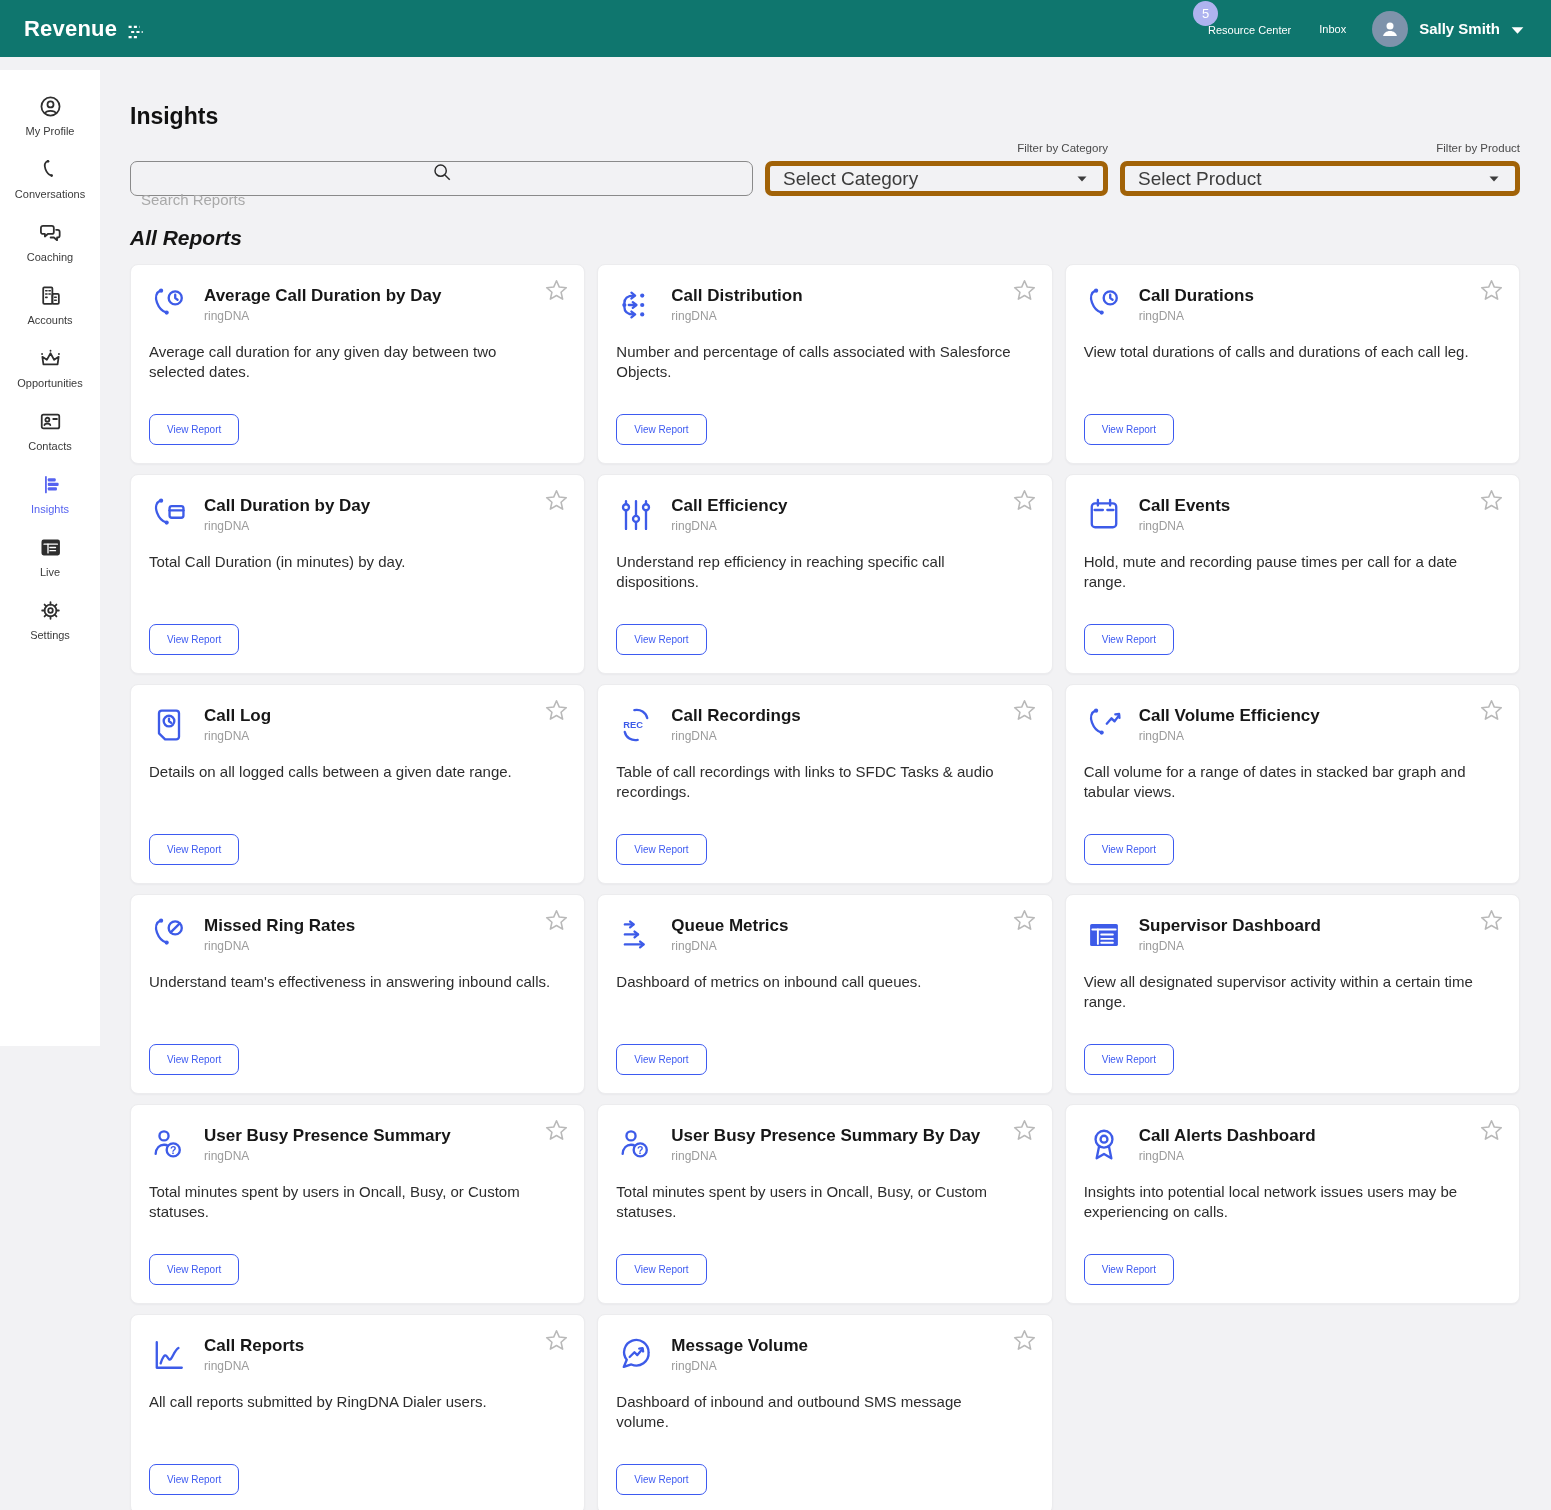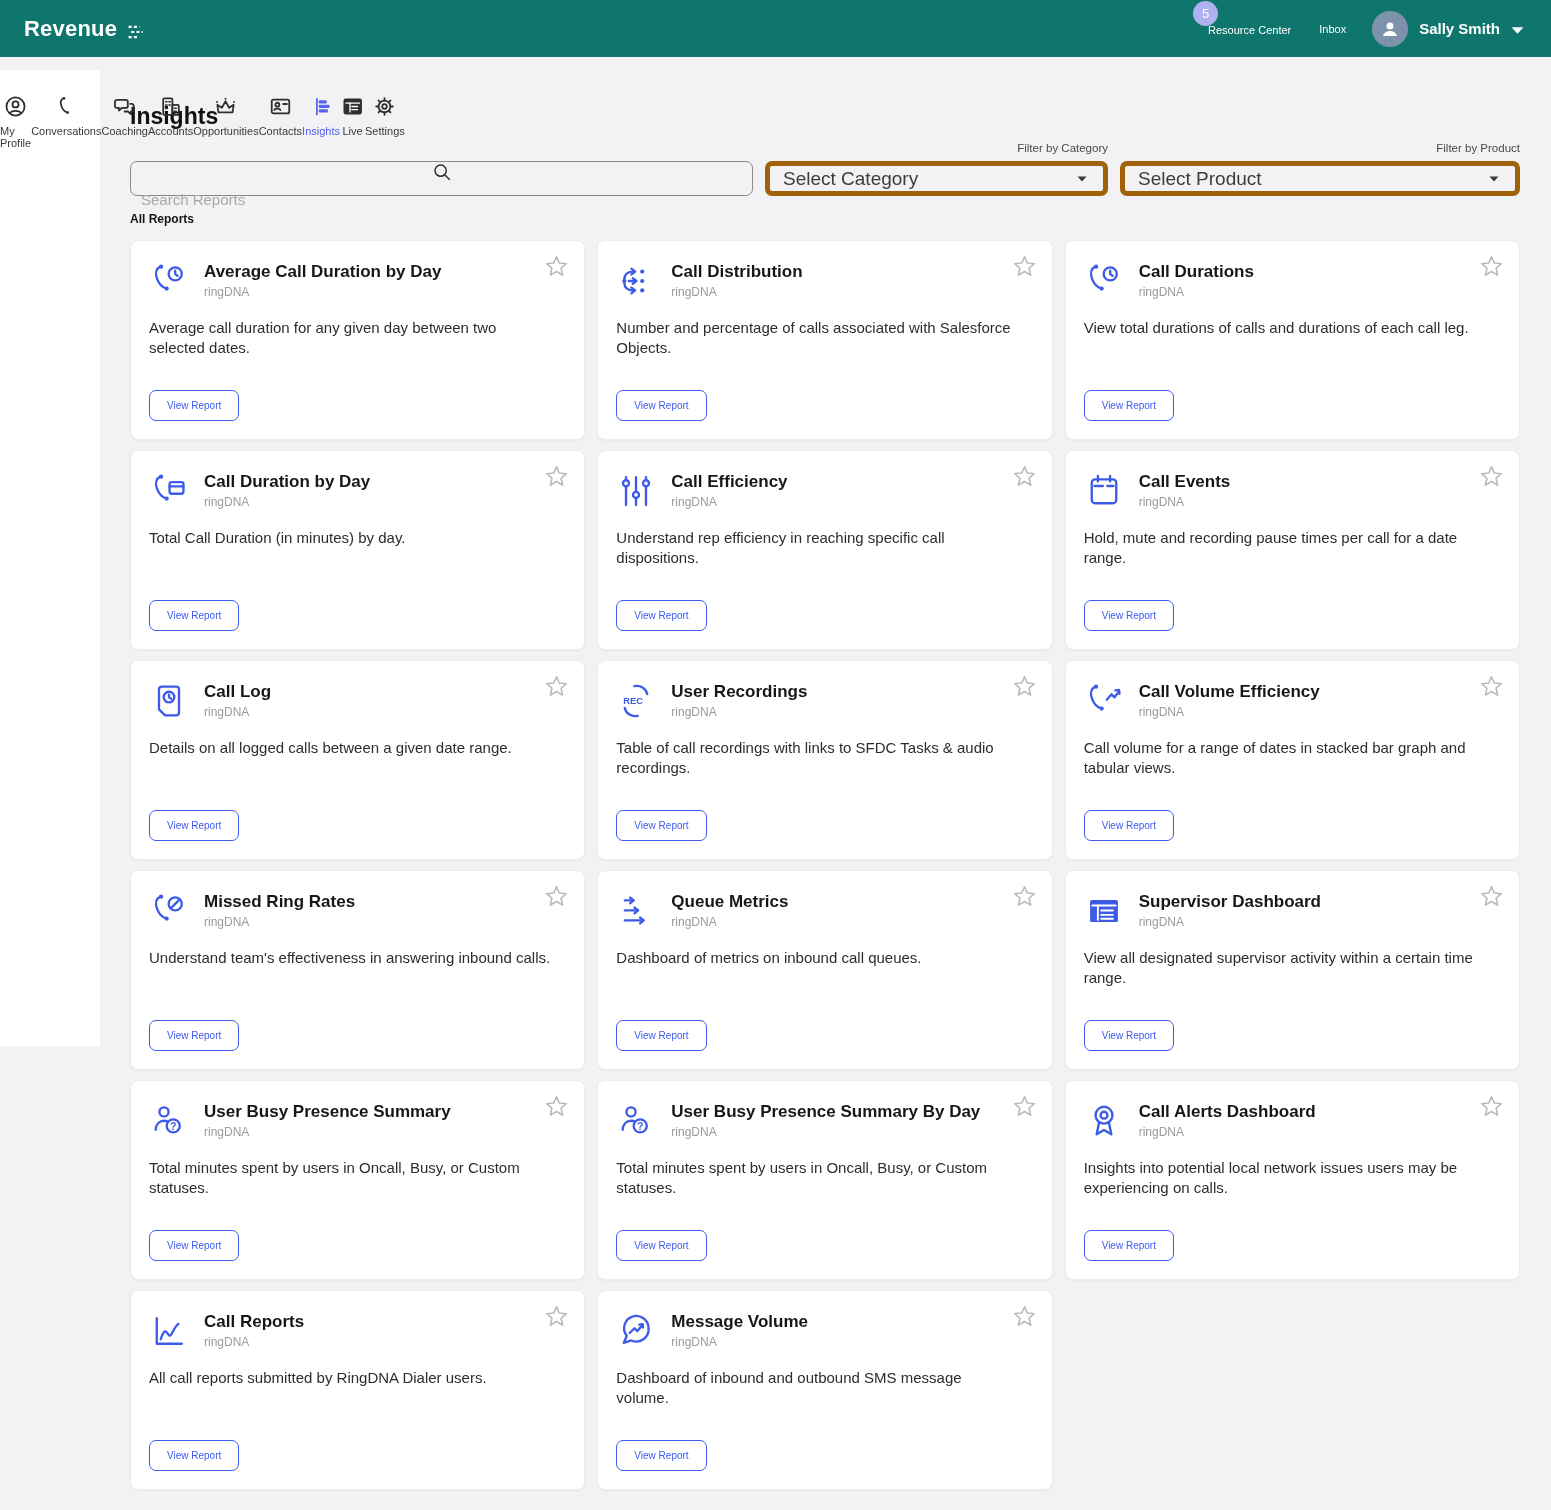--- a/index.html
+++ b/index.html
@@ -29,21 +29,21 @@
   .nav-link { color:#fff; font-size:11px; text-decoration:none; cursor:pointer; }
   .inbox { margin-right:26px; }
   .avatar { width:36px; height:36px; border-radius:50%; background:#7E93AB;
     display:flex; align-items:center; justify-content:center; margin-right:11px; cursor:pointer; }
   .avatar svg { width:24px; height:24px; }
   .user-name { font-size:15px; font-weight:bold; cursor:pointer; }
   .hdr-chev { margin-left:10px; width:15px; height:12px; display:inline-block; cursor:pointer; }
   
   .sidebar { position:absolute; top:70px; left:0; width:100px; height:976px;
     background:#fff; z-index:4; }
-  #sidebar-items { display:flex; flex-direction:row; padding-top:24px; }
+  #sidebar-items { display:flex; flex-direction:column; padding-top:24px; }
   .side-item { height:63px; display:flex; flex-direction:column; align-items:center;
     color:#2e2e2e; cursor:pointer; }
   .side-icon { width:25px; height:25px; }
   .side-icon svg { width:25px; height:25px; display:block; }
   .side-label { font-size:11px; margin-top:6px; color:#3a3a3a; }
   .side-item.active { color:#5663F0; }
   .side-item.active .side-label { color:#5663F0; }
   
   .main { position:absolute; top:70px; left:130px; width:1390px; }
   .page-title { margin-top:33px; font-size:23px; font-weight:bold; color:#111; }
@@ -54,21 +54,21 @@
   .search-box input { border:none; outline:none; background:transparent;
     font-size:15px; color:#333; width:100%; font-family:inherit; }
   .search-box input::placeholder { color:#a9a9a9; }
   .filter { display:flex; flex-direction:column;text-align:right; }
   .filter-label { font-size:11.5px; color:#4a4a4a; margin-bottom:7px; }
   .select { width:343px; height:35px; border:5px solid #a16207; border-radius:7px;
     display:flex; align-items:center; justify-content:space-between;
     padding:0 13px; font-size:19px; color:#3c3c3c; cursor:pointer; background:transparent; }
   .filter:last-child .select { width:400px; }
   .select svg { width:16px; height:16px; }
-  .section-title { margin-top:16px; font-size:12px; font-weight:bold; color:#151515; }
+  .section-title { margin-top:30px; font-size:21px; font-weight:bold; color:#151515;font-style:italic; }
   
   #cards { margin-top:14px; display:grid; grid-template-columns:repeat(3,1fr);
     gap:10px 12px; grid-auto-rows:200px; }
   .card { background:#fff; border:1px solid #ececee; border-radius:8px;
     position:relative; padding:20px 18px; box-shadow:0 1px 2px rgba(20,20,40,.04); }
   .card-head { display:flex; align-items:flex-start; }
   .card-icon { width:40px; height:40px; color:#3D5BE8; flex:none; }
   .card-icon svg { width:40px; height:40px; display:block; }
   .card-titles { margin-left:15px; padding-top:1px; }
   .card-title { font-size:17px; font-weight:bold; color:#171717; }
@@ -404,21 +404,21 @@
       <div class="card">
         <div class="card-head">
           <span class="card-icon">
             <svg viewBox="0 0 36 36" fill="none" stroke="currentColor" stroke-width="2.1" stroke-linecap="round" stroke-linejoin="round">
               <path d="M16.5 4.6c5.6-1 10.4 2 11.6 7.2"></path>
               <path d="M19.5 31.4c-5.6 1-10.4-2-11.6-7.2"></path>
               <text x="6.5" y="21" font-size="8.4" font-weight="bold" fill="currentColor" stroke="none" font-family="Liberation Sans, sans-serif">REC</text>
             </svg>
           </span>
           <div class="card-titles">
-            <div class="card-title">User Recordings</div>
+            <div class="card-title">Call Recordings</div>
             <div class="card-provider">ringDNA</div>
           </div>
         </div>
         <span class="card-star"><svg viewBox="0 0 24 24">
             <path d="M12 2.6l2.7 6.1 6.7.6-5 4.4 1.5 6.6-5.9-3.5-5.9 3.5 1.5-6.6-5-4.4 6.7-.6z" fill="none" stroke="#b9b9b9" stroke-width="1.5" stroke-linejoin="round"></path>
           </svg></span>
         <div class="card-desc">Table of call recordings with links to SFDC Tasks &amp; audio recordings.</div>
         <button class="view-btn">View Report</button>
       </div>
       <div class="card">

